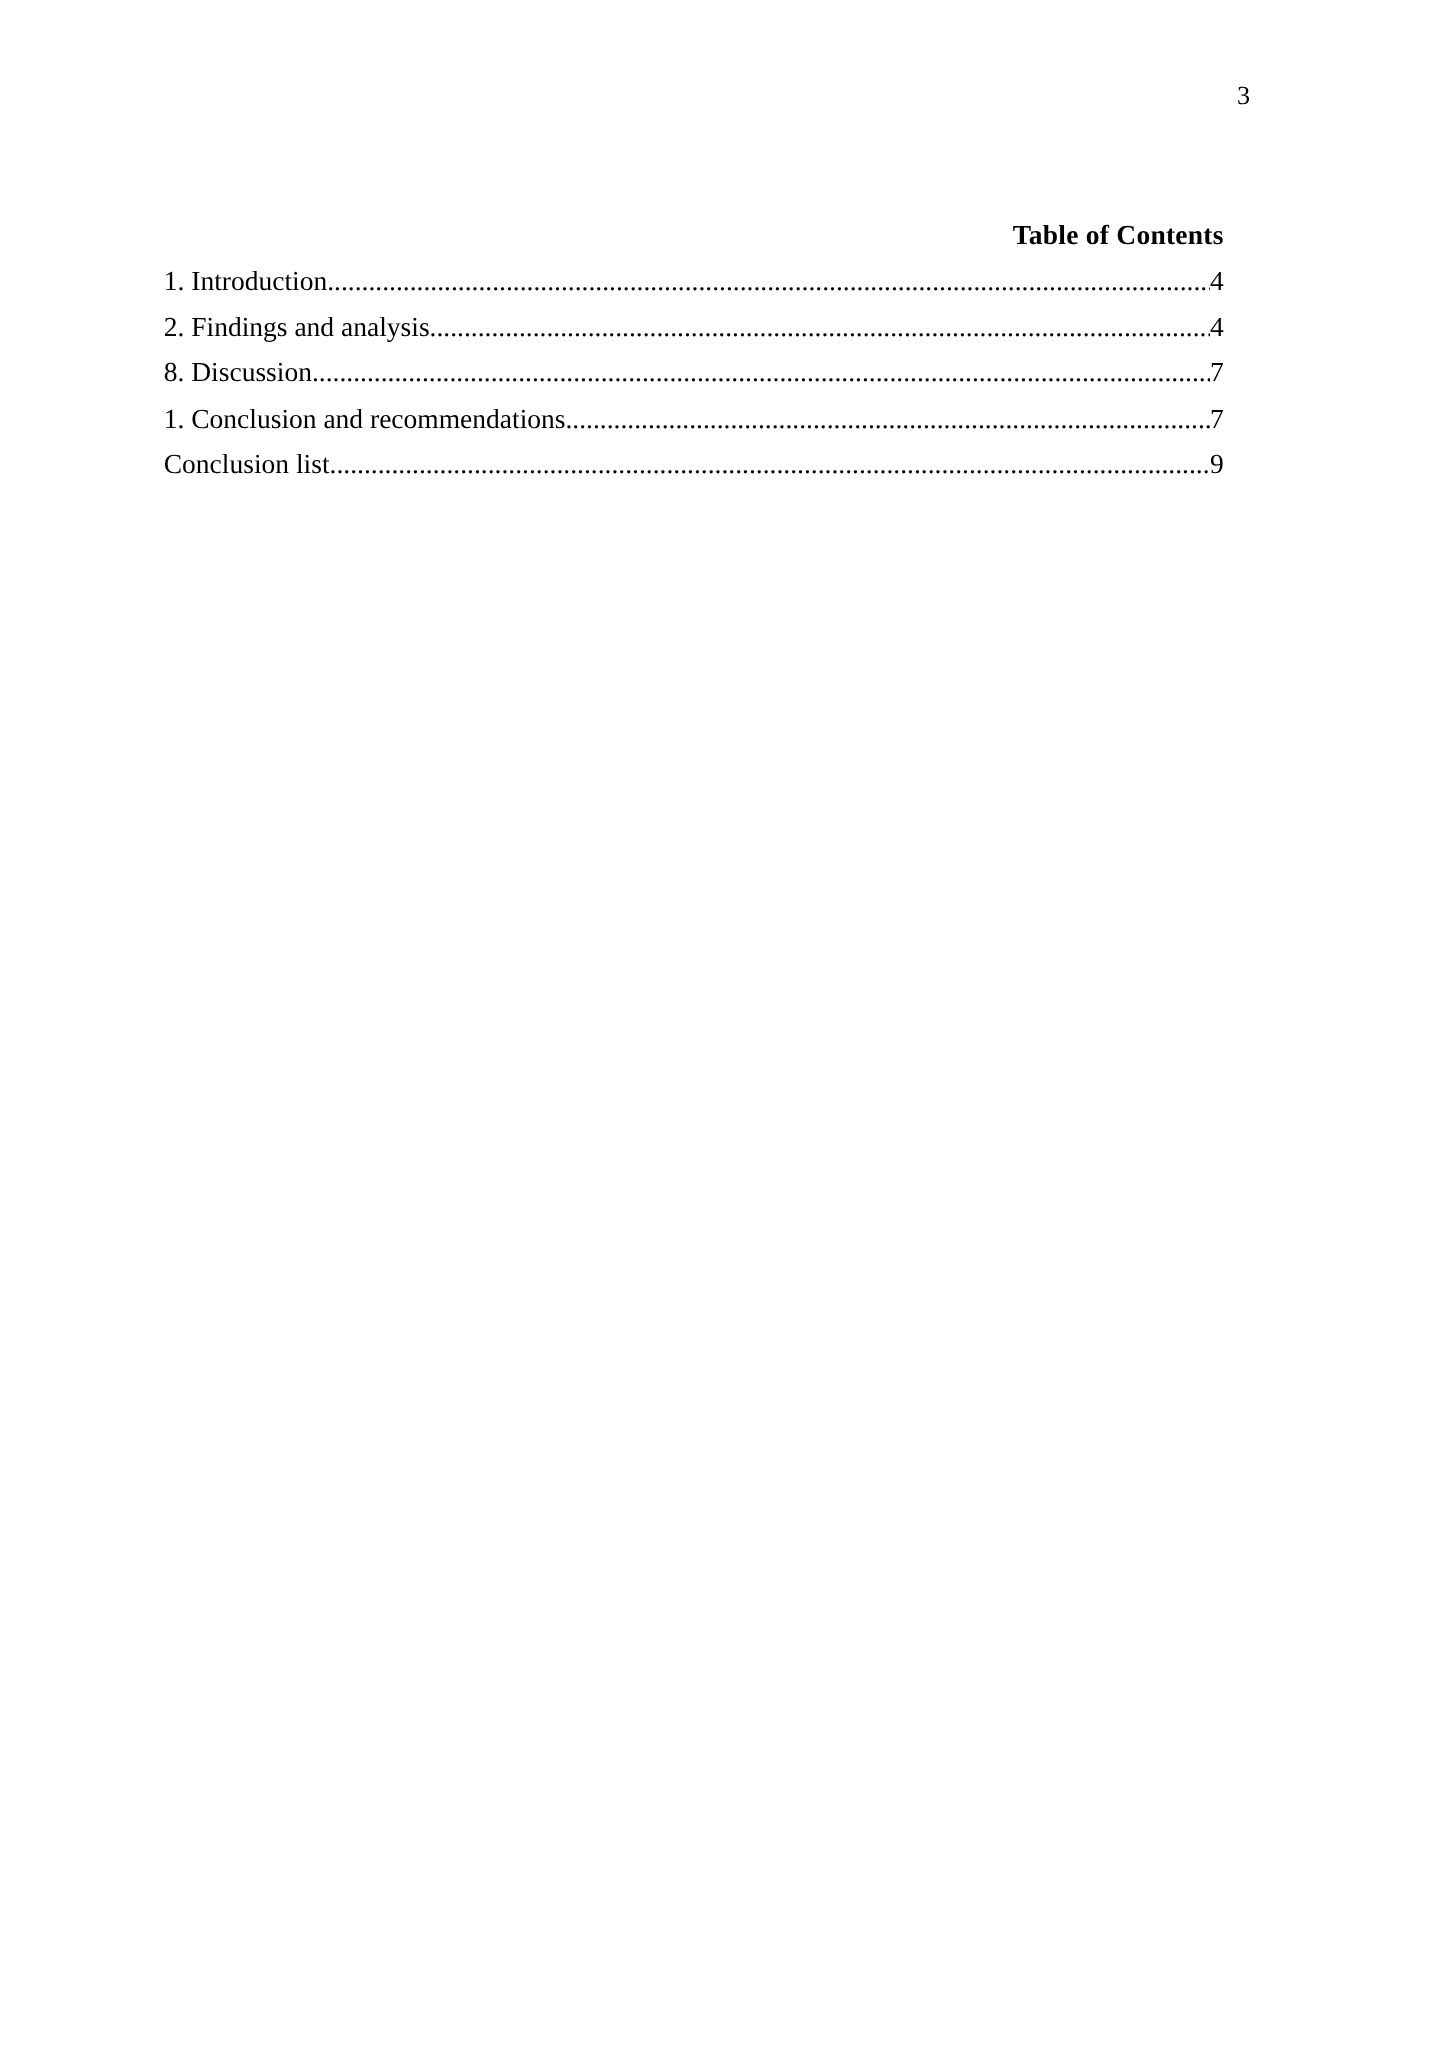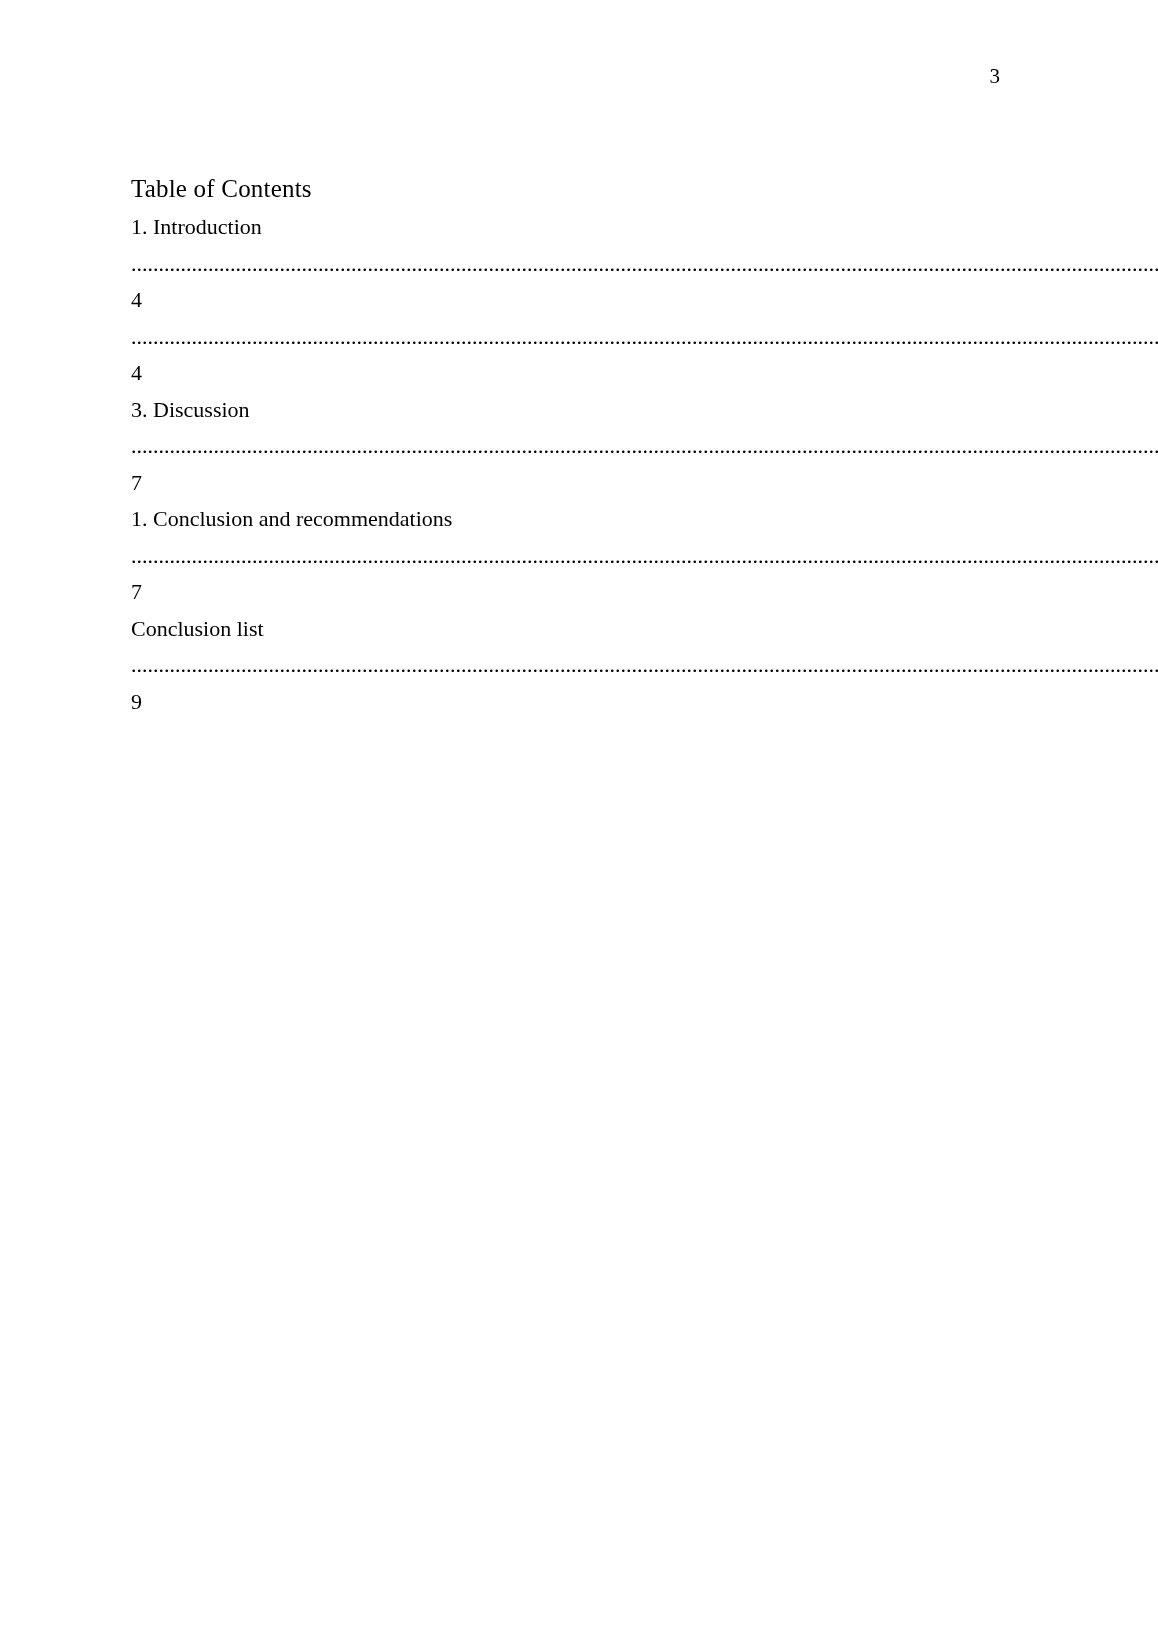--- a/index.html
+++ b/index.html
@@ -31,38 +31,37 @@
     line-height: 26px;
     color: #000000;
   }
   .toc-wrap {
     position: absolute;
     top: 175px;
     left: 131px;
     width: 848px;
   }
   .toc-title {
-    font-size: 25px;
-    font-weight: normal;
-    text-align: left;
+    font-size: 22px;
+    font-weight: bold;
+    text-align: right;
     margin: 0 0 6px 0;
     letter-spacing: 0.2px;
   }
   .toc-list {
     margin: 0;
     padding: 0;
     list-style: none;
   }
   .toc-entry {
     display: flex;
-    align-items: flex-start;
+    align-items: flex-end;
     font-size: 22px;
     line-height: 36.5px;
     white-space: nowrap;
-    flex-direction: column;
   }
   .toc-label {
     flex: 0 0 auto;
   }
   .toc-leader {
     flex: 1 1 auto;
     overflow: hidden;
     white-space: nowrap;
     font-size: 22px;
     letter-spacing: 0px;
@@ -89,26 +88,27 @@
 
     <ul class="toc-list">
 
       <li class="toc-entry">
         <span class="toc-label">1. Introduction</span>
         <span class="toc-leader">........................................................................................................................................................................................................</span>
         <span class="toc-page">4</span>
       </li>
 
       <li class="toc-entry">
+        <span class="toc-label">2. Findings and analysis</span>
         <span class="toc-leader">........................................................................................................................................................................................................</span>
         <span class="toc-page">4</span>
       </li>
 
       <li class="toc-entry">
-        <span class="toc-label">3. Discussion</span>
+        <span class="toc-label">8. Discussion</span>
         <span class="toc-leader">........................................................................................................................................................................................................</span>
         <span class="toc-page">7</span>
       </li>
 
       <li class="toc-entry">
         <span class="toc-label">1. Conclusion and recommendations</span>
         <span class="toc-leader">........................................................................................................................................................................................................</span>
         <span class="toc-page">7</span>
       </li>
 

